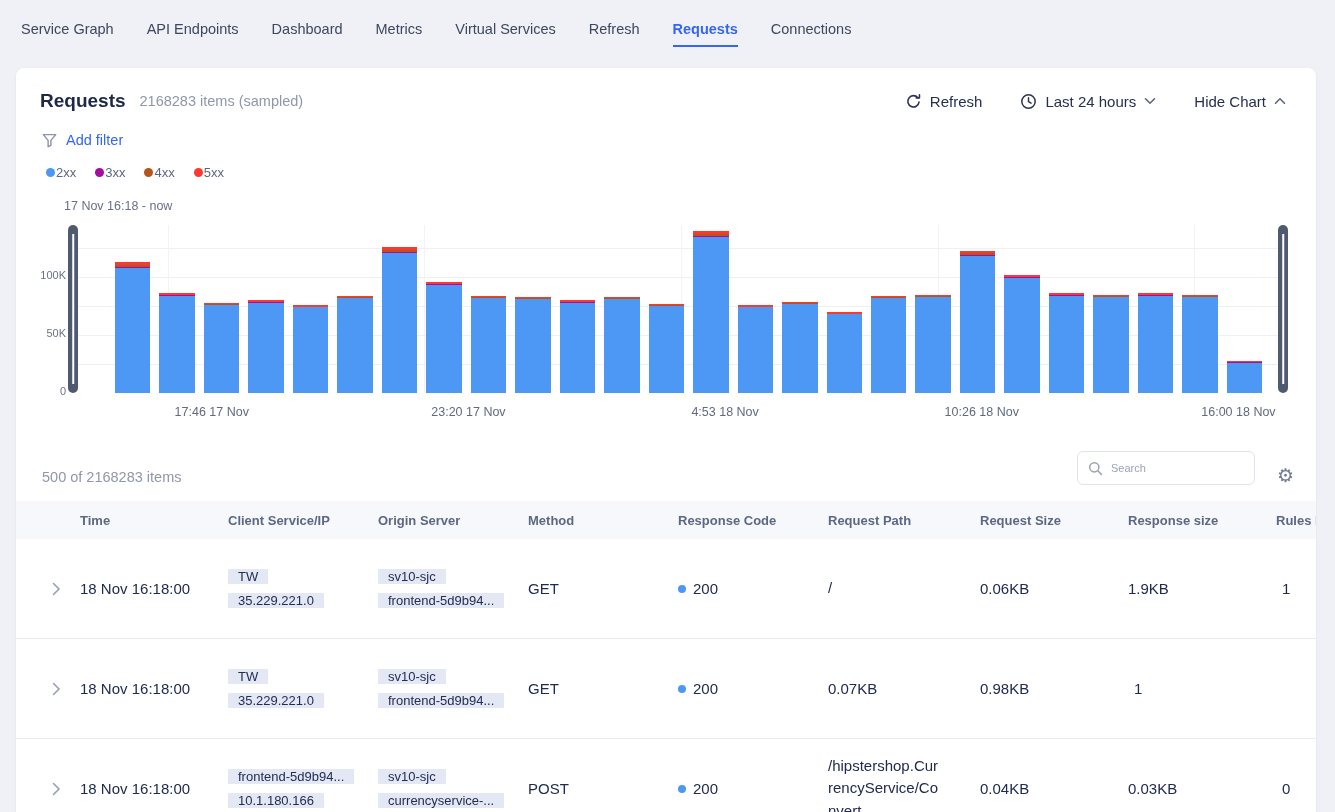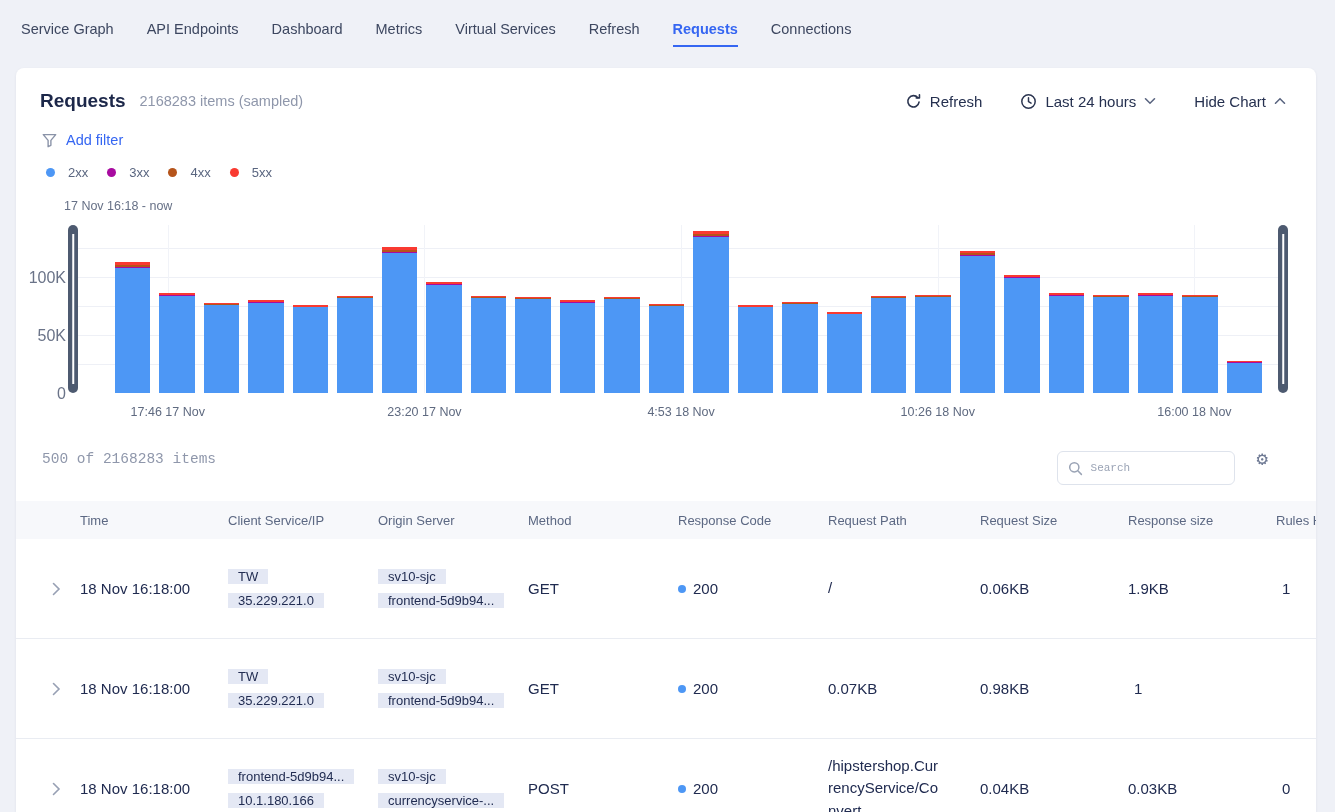--- a/index.html
+++ b/index.html
@@ -21,47 +21,47 @@
     overflow:hidden;
   }
   .card-header { display:flex; align-items:center; padding:22px 30px 0 24px; }
   .title { font-size:19px; font-weight:700; color:#1c2749; }
   .subtitle { margin-left:14px; font-size:14.5px; color:#8f97ab; }
   .header-right { margin-left:auto; display:flex; align-items:center; gap:38px; font-size:15px; color:#25304f; }
   .hbtn { display:flex; align-items:center; gap:8px; cursor:pointer; white-space:nowrap; }
   
   .filter-row { display:flex; align-items:center; gap:9px; padding:20px 0 0 26px; font-size:14.5px; color:#3566f2; }
   .legend { display:flex; gap:19px; padding:17px 0 0 30px; font-size:13px; color:#5a6680; align-items:center; }
-  .legend-item { display:flex; align-items:center; gap:13px; cursor:pointer; }
+  .legend-item { display:flex; align-items:center; gap:1px; cursor:pointer; }
   .legend-dot { width:9px; height:9px; border-radius:50%; display:inline-block; }
   .range-label { padding:19px 0 0 48px; font-size:12.5px; color:#667086; }
   
   .chart-region { position:relative; height:206px; margin-top:10px; }
   .plot { position:absolute; left:59px; right:36px; top:2px; height:168px; }
   .gridline-h { position:absolute; left:0; right:0; height:1px; background:#eef0f6; }
   .gridline-v { position:absolute; top:0; bottom:0; width:1px; background:#f1f3f8; }
   .bars { position:absolute; left:40px; right:18px; top:0; bottom:0; display:flex; align-items:flex-end; gap:9px; }
   .bar { flex:1; display:flex; flex-direction:column; justify-content:flex-end; cursor:pointer; }
   .seg { width:100%; }
-  .ylabel { position:absolute; left:4px; width:46px; text-align:right; font-size:16px; color:#6a7388; }
-  .xlabel { position:absolute; top:182px; transform:translateX(-50%); font-size:12.5px; color:#5f6a80; white-space:nowrap; }
+  .ylabel { position:absolute; left:4px; width:46px; text-align:right; font-size:11px; color:#6a7388; }
+  .xlabel { position:absolute; top:182px; transform:translateX(-50%); font-size:12.5px; color:#5f6a80; white-space:nowrap;margin-left:44px; }
   .brush-handle { position:absolute; top:2px; width:10px; height:168px; background:#4d5a70; border-radius:5px; cursor:ew-resize; }
   .brush-handle::after { content:""; position:absolute; left:50%; top:9px; bottom:9px; width:1.5px; background:#fff; transform:translateX(-50%); }
   .brush-left { left:52px; } .brush-right { right:28px; }
   
-  .table-toolbar { display:flex; align-items:flex-start; padding:22px 48px 16px 26px;font-family:Liberation Mono, monospace; }
+  .table-toolbar { display:flex; align-items:flex-end; padding:22px 22px 16px 26px; }
   .items-count { font-size:14.5px; color:#8f97ab; }
   .search-box { margin-left:auto; width:178px; height:34px; border:1px solid #dee3ec; border-radius:6px;
     display:flex; align-items:center; padding:0 10px; gap:8px; background:#fff; }
   .search-box input { border:none; outline:none; width:100%; font-size:11px; font-family:inherit; color:#39445e; }
   .search-box input::placeholder { color:#9aa3b5; }
   .gear { margin-left:22px; font-size:19px; color:#707b95; cursor:pointer; line-height:1; }
   
   .tgrid { display:grid; grid-template-columns:44px 148px 150px 150px 150px 150px 152px 148px 148px 90px; padding-left:20px; align-items:center; }
-  .table-header { background:#f7f8fb; height:38px; font-size:13px; font-weight:400; color:#5c6883; white-space:nowrap; }
+  .table-header { background:#f7f8fb; height:38px; font-size:13px; font-weight:700; color:#5c6883; white-space:nowrap; }
   .trow { min-height:100px; border-bottom:1px solid #e9ecf2; font-size:15px; color:#202b50; cursor:pointer; }
   .expander { padding-left:16px; display:flex; align-items:center; }
   .badge-stack { display:flex; flex-direction:column; align-items:flex-start; gap:9px; padding:14px 0; }
   .badge { background:#e4e8f4; color:#222d52; border-radius:0; padding:0 10px; font-size:13px; white-space:nowrap; max-width:132px; overflow:hidden; text-overflow:ellipsis; }
   .code-cell { display:flex; align-items:center; gap:7px; }
   .code-dot { width:8px; height:8px; border-radius:50%; }
   .path-cell { max-width:120px; word-break:break-all; line-height:1.5; padding-right:8px; }
   .rules-cell { padding-left:6px; }
   .icon { display:inline-flex; align-items:center; }
 </style>

